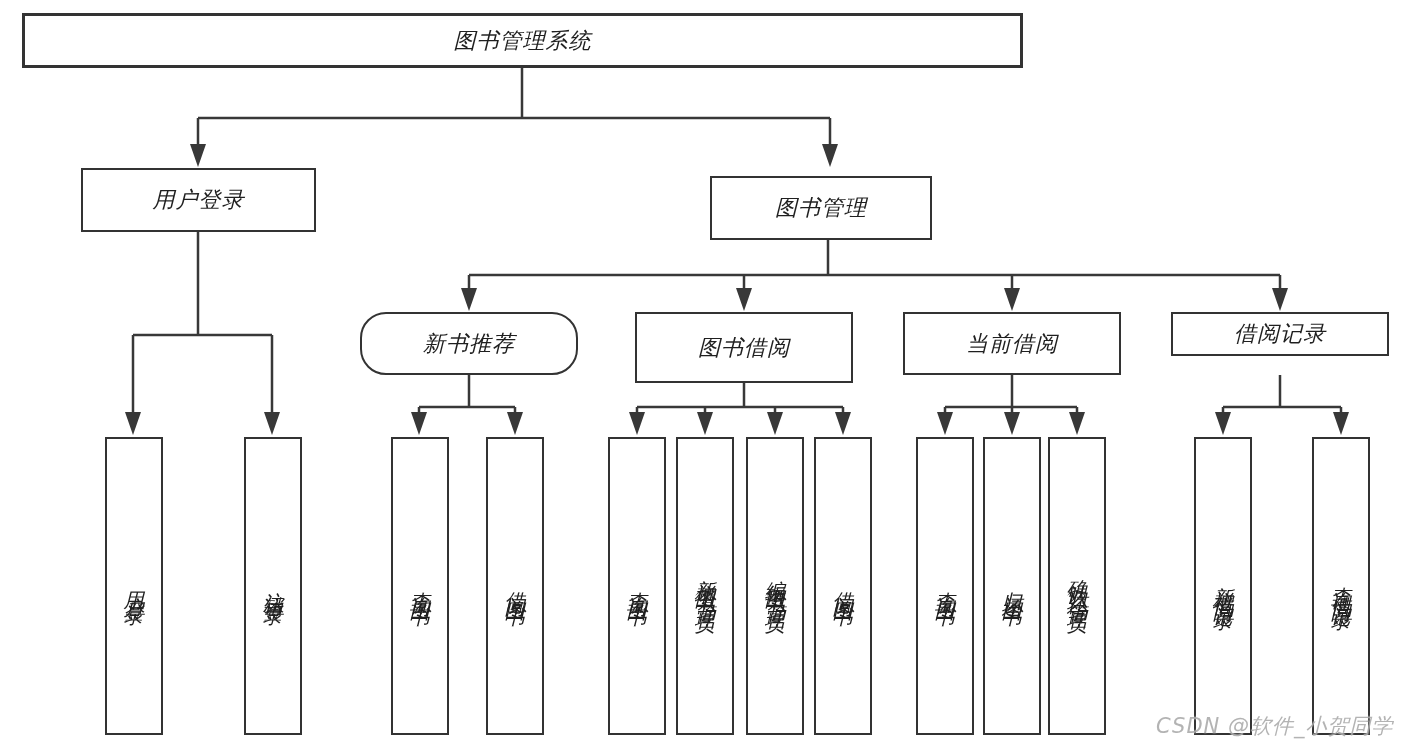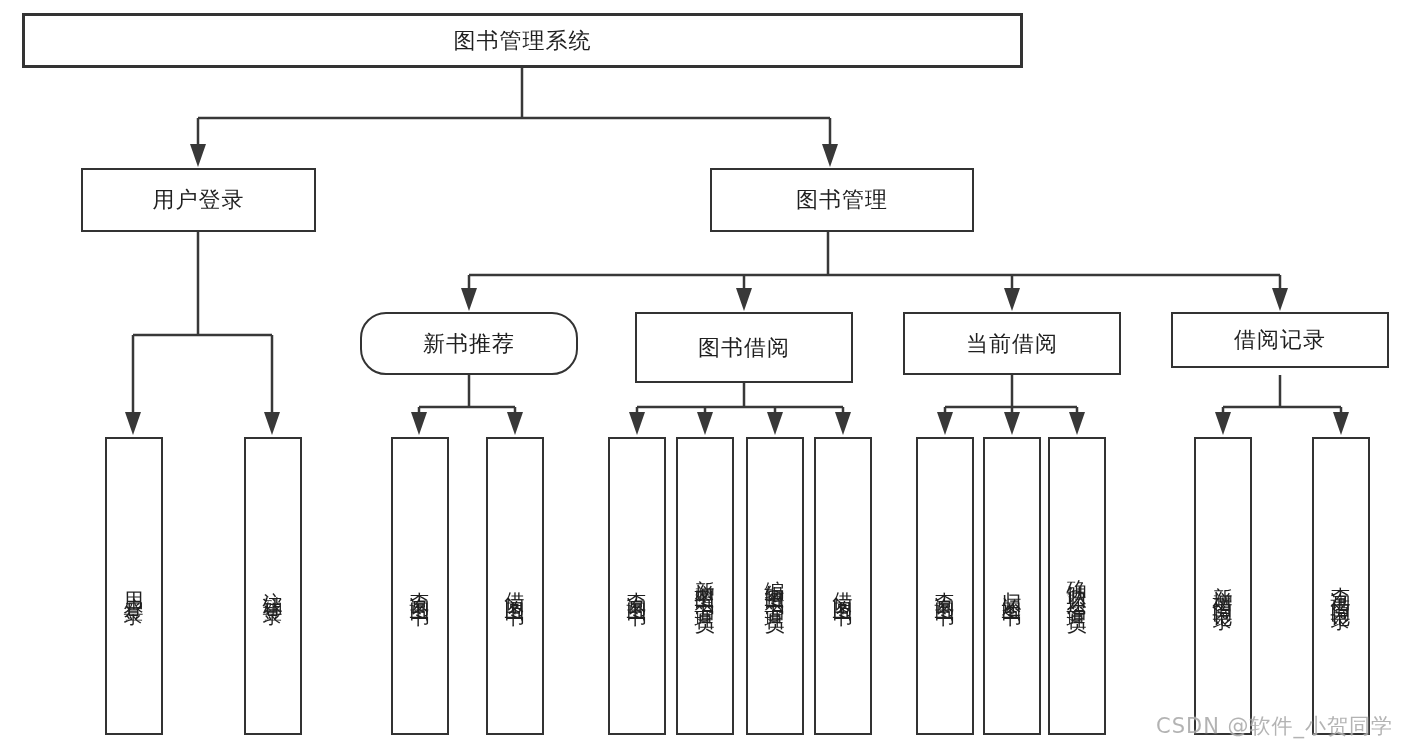--- a/index.html
+++ b/index.html
@@ -3,20 +3,21 @@
 <meta charset="utf-8">
 <style>
   html, body { margin: 0; padding: 0; background: #ffffff; }
   .canvas {
     position: relative;
     width: 1405px;
     height: 747px;
     background: #ffffff;
     font-family: "DejaVu Sans", "Liberation Sans", sans-serif;
     overflow: hidden;
+    font-style: italic;
   }
   .connector-layer {
     position: absolute;
     left: 0; top: 0;
     width: 1405px; height: 747px;
     z-index: 1;
   }
   .box {
     position: absolute;
     box-sizing: border-box;
@@ -105,26 +106,26 @@
     <polygon points="1069,412 1085,412 1077,435" fill="#383838"></polygon>
 
     <path d="M1280,375 V407 M1223,407 H1341 M1223,407 V414 M1341,407 V414" stroke="#383838" stroke-width="2.5" fill="none"></path>
     <polygon points="1215,412 1231,412 1223,435" fill="#383838"></polygon>
     <polygon points="1333,412 1349,412 1341,435" fill="#383838"></polygon>
   </svg>
 
   <div class="box root" style="left:22px; top:13px; width:1001px; height:55px;">图书管理系统</div>
 
   <div class="box h-node" style="left:81px; top:168px; width:235px; height:64px;">用户登录</div>
-  <div class="box h-node" style="left:710px; top:168px; width:264px; height:64px;">图书管理</div>
+  <div class="box h-node" style="left:710px; top:176px; width:222px; height:64px;">图书管理</div>
 
   <div class="box h-node" style="left:360px; top:312px; width:218px; height:63px;border-radius:26px;">新书推荐</div>
   <div class="box h-node" style="left:635px; top:312px; width:218px; height:71px;">图书借阅</div>
   <div class="box h-node" style="left:903px; top:312px; width:218px; height:63px;">当前借阅</div>
-  <div class="box h-node" style="left:1171px; top:312px; width:218px; height:56px;">借阅记录</div>
+  <div class="box h-node" style="left:1171px; top:312px; width:218px; height:44px;">借阅记录</div>
 
   <div class="leaf" style="left:105px;">用户登录</div>
   <div class="leaf" style="left:244px;">注销登录</div>
 
   <div class="leaf" style="left:391px;">查询图书</div>
   <div class="leaf" style="left:486px;">借阅图书</div>
 
   <div class="leaf" style="left:608px;">查询图书</div>
   <div class="leaf" style="left:676px;">新增图书（管理员）</div>
   <div class="leaf" style="left:746px;">编辑图书（管理员）</div>

